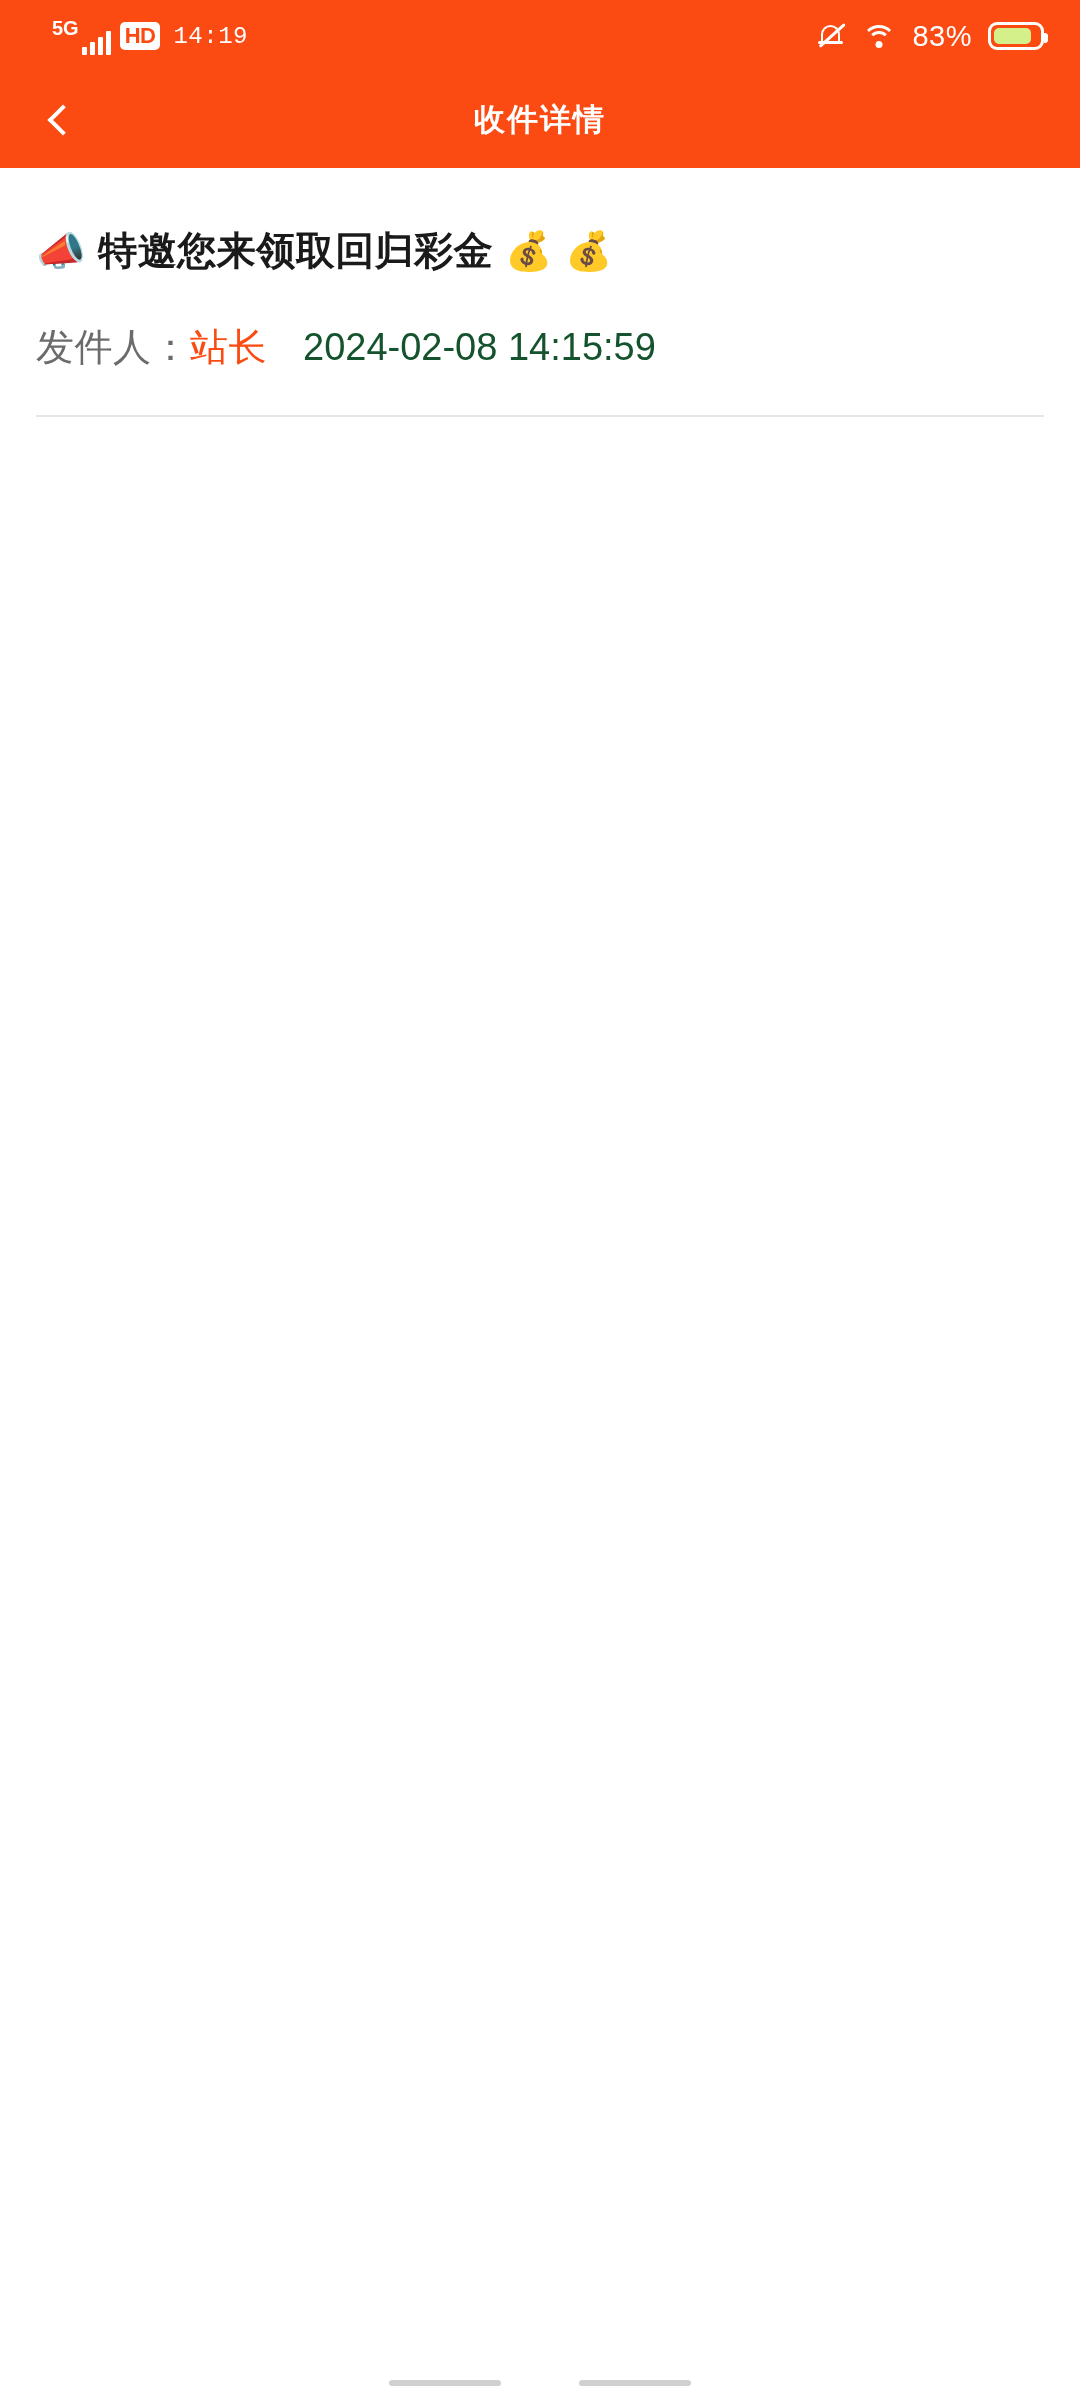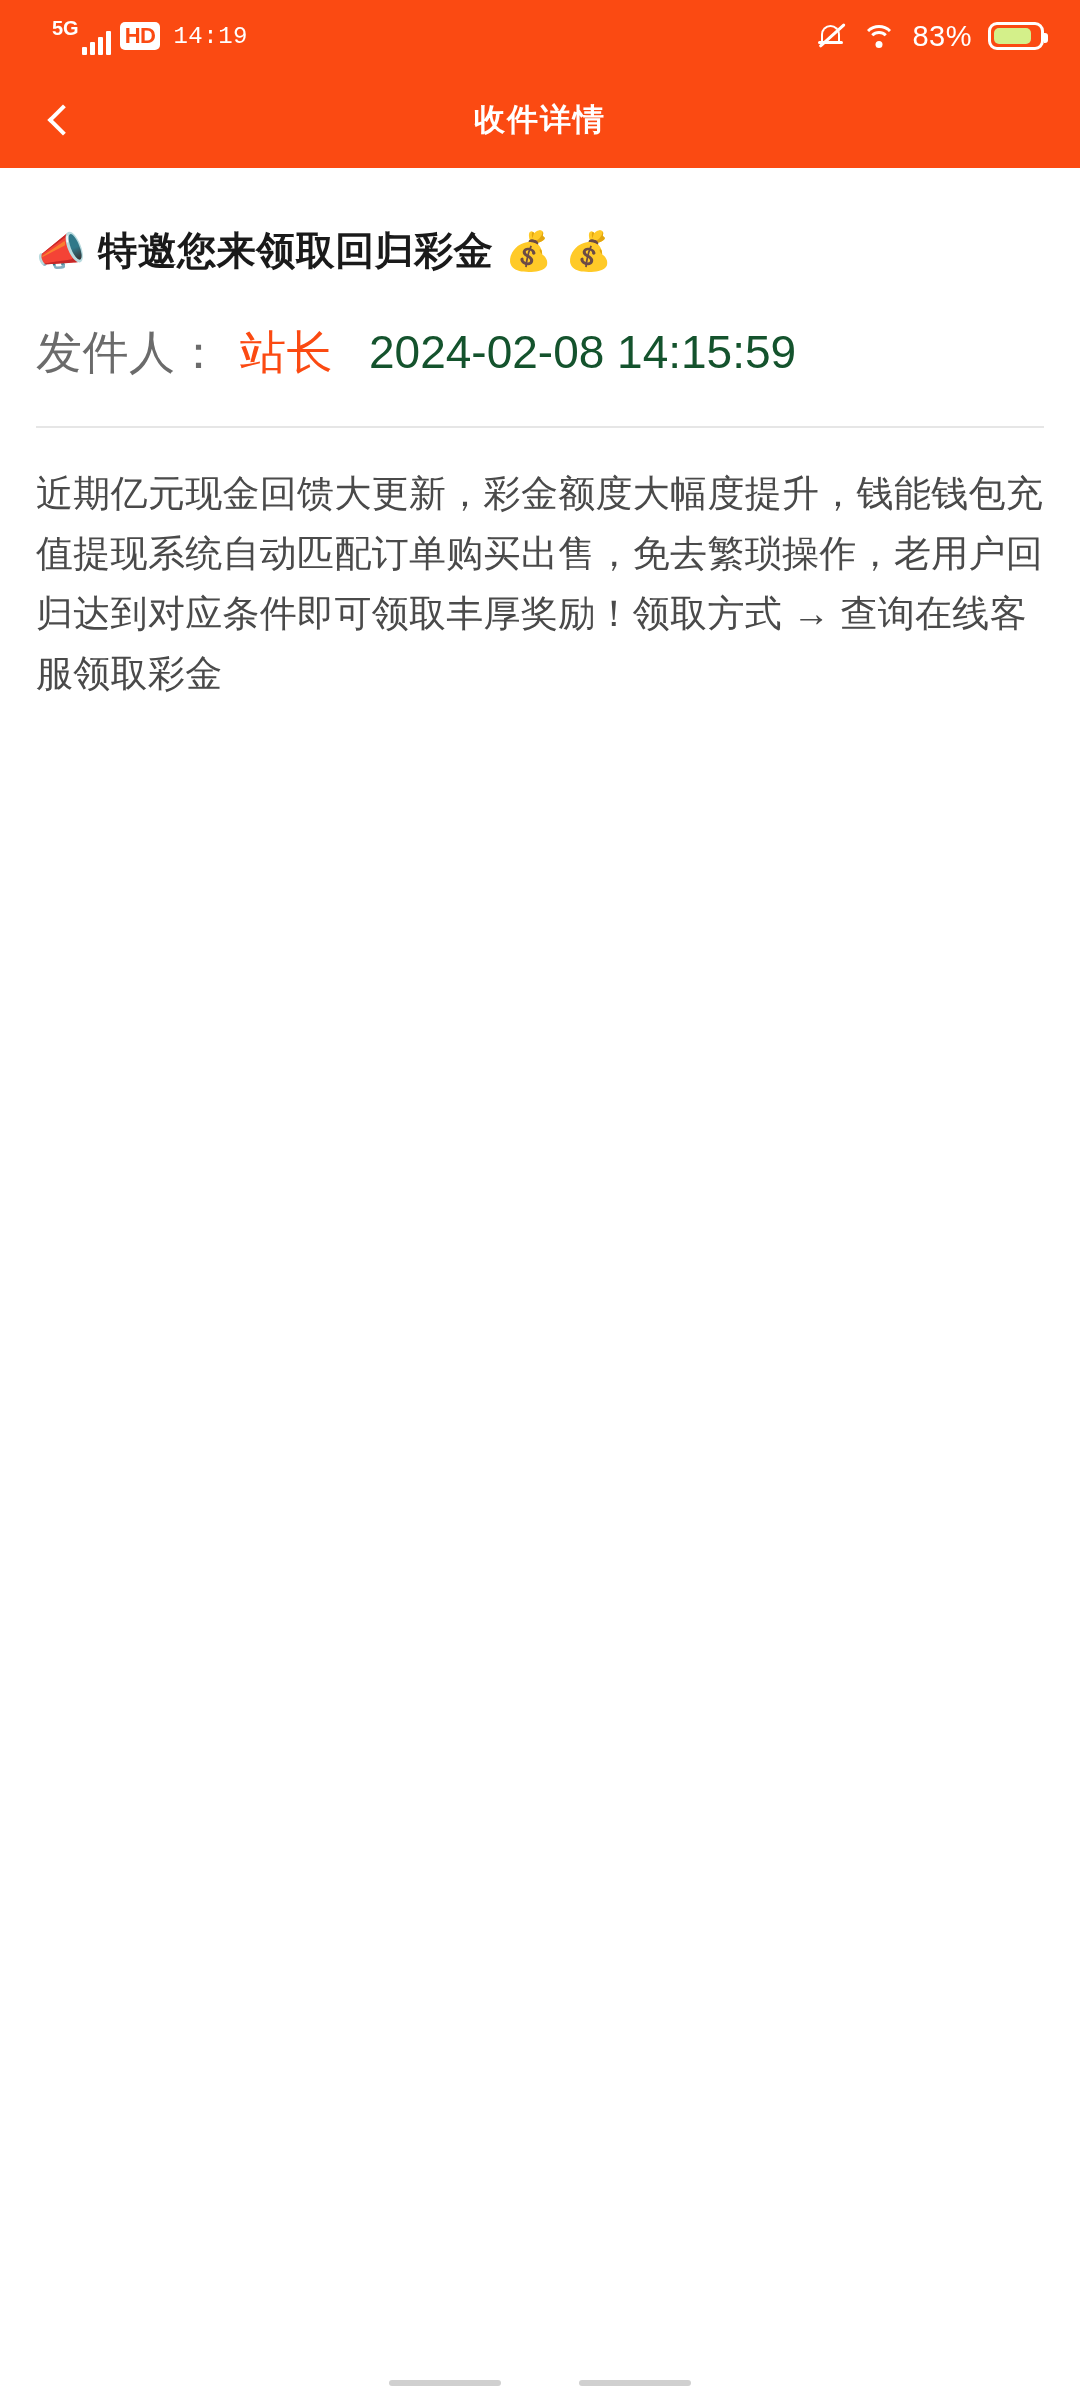--- a/index.html
+++ b/index.html
@@ -193,26 +193,26 @@
     color: #1a1a1a;
     letter-spacing: 0.5px;
   }
   .emoji { font-size: 38px; line-height: 1; }
   .emoji-mega { font-size: 40px; }
 
   .meta-row {
     display: flex;
     align-items: baseline;
     padding-top: 44px;
-    font-size: 46px;
+    font-size: 38px;
     color: #6b6b6b;
     letter-spacing: 0.5px;
   }
   .meta-label { color: #6b6b6b; }
-  .meta-sender { color: #fb4a12; margin-left: 18px; }
+  .meta-sender { color: #fb4a12; margin-left: 0; }
   .meta-time { color: #14532d; margin-left: 36px; letter-spacing: 0px; }
 
   .divider {
     height: 2px;
     background: #e6e6e6;
     margin-top: 42px;
   }
 
   .body-text {
     padding-top: 36px;
@@ -294,19 +294,18 @@
   </div>
 
   <div class="meta-row">
     <span class="meta-label">发件人：</span>
     <span class="meta-sender">站长</span>
     <span class="meta-time">2024-02-08 14:15:59</span>
   </div>
 
   <div class="divider"></div>
 
-  <div class="body-text">近期亿元现金回馈大更新，彩金额度大幅度提升，钱能钱包充值提现系统自动匹配订单购买出售，免去繁琐操作，老用户回归达到对应条件即可领取丰厚奖励！领取方式 → 查询在线客服领取彩金</div>
 </div>
 
 <div class="navbar">
   <span class="nav-pill"></span>
   <span class="nav-pill"></span>
 </div>
 
 </body></html>

